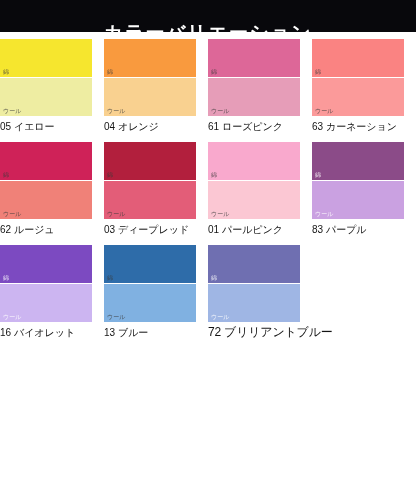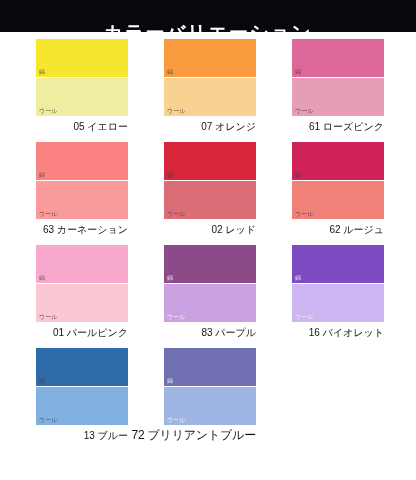--- a/index.html
+++ b/index.html
@@ -44,22 +44,21 @@
   .grid {
     padding: 7px 0 0 0;
     display: flex;
     flex-wrap: wrap;
   }
   .cell {
     width: 104px;
     margin-bottom: 9px;
     display: flex;
     flex-direction: column;
-    align-items: flex-end;
-    margin-left: 24px;
+    align-items: flex-start;
   }
 
   .swatch {
     width: 92px;
     height: 77px;
     position: relative;
     display: flex;
     flex-direction: column;
     box-sizing: border-box;
   }
@@ -121,21 +120,21 @@
       </div>
       <div class="cell">
         <div class="swatch">
           <div class="swatch-half top" style="background: rgb(249, 154, 62);">
             <span class="material-tag">綿</span>
           </div>
           <div class="swatch-half bottom" style="background: rgb(249, 209, 144);">
             <span class="material-tag">ウール</span>
           </div>
         </div>
-        <div class="cell-label">07 オレンジ</div>
+        <div class="cell-label">04 オレンジ</div>
       </div>
       <div class="cell">
         <div class="swatch">
           <div class="swatch-half top" style="background: rgb(221, 103, 152);">
             <span class="material-tag">綿</span>
           </div>
           <div class="swatch-half bottom" style="background: rgb(230, 157, 184);">
             <span class="material-tag">ウール</span>
           </div>
         </div>
@@ -147,39 +146,39 @@
             <span class="material-tag">綿</span>
           </div>
           <div class="swatch-half bottom" style="background: rgb(251, 154, 154);">
             <span class="material-tag">ウール</span>
           </div>
         </div>
         <div class="cell-label">63 カーネーション</div>
       </div>
       <div class="cell">
         <div class="swatch">
-          <div class="swatch-half top" style="background: rgb(215, 37, 57);">
-            <span class="material-tag">綿</span>
-          </div>
-          <div class="swatch-half bottom" style="background: rgb(220, 108, 118);">
-            <span class="material-tag">ウール</span>
-          </div>
-        </div>
-        <div class="cell-label">02 レッド</div>
-      </div>
-      <div class="cell">
-        <div class="swatch">
           <div class="swatch-half top" style="background: rgb(207, 34, 88);">
             <span class="material-tag">綿</span>
           </div>
           <div class="swatch-half bottom" style="background: rgb(240, 129, 120);">
             <span class="material-tag">ウール</span>
           </div>
         </div>
         <div class="cell-label">62 ルージュ</div>
+      </div>
+      <div class="cell">
+        <div class="swatch">
+          <div class="swatch-half top" style="background: rgb(178, 31, 61);">
+            <span class="material-tag">綿</span>
+          </div>
+          <div class="swatch-half bottom" style="background: rgb(227, 93, 120);">
+            <span class="material-tag">ウール</span>
+          </div>
+        </div>
+        <div class="cell-label">03 ディープレッド</div>
       </div>
       <div class="cell">
         <div class="swatch">
           <div class="swatch-half top" style="background: rgb(249, 169, 205);">
             <span class="material-tag">綿</span>
           </div>
           <div class="swatch-half bottom" style="background: rgb(251, 199, 211);">
             <span class="material-tag">ウール</span>
           </div>
         </div>

